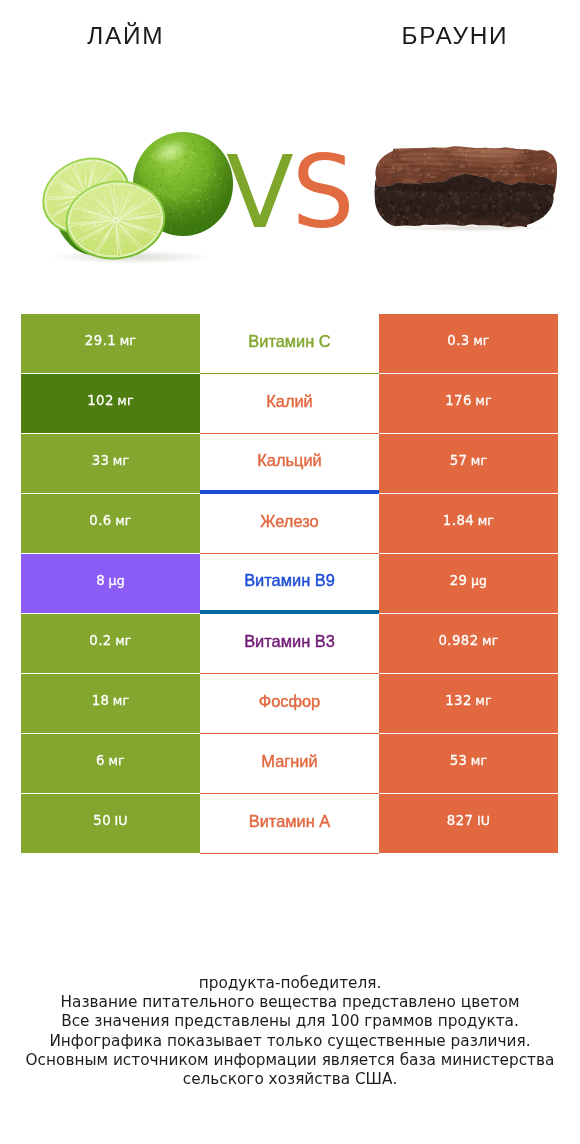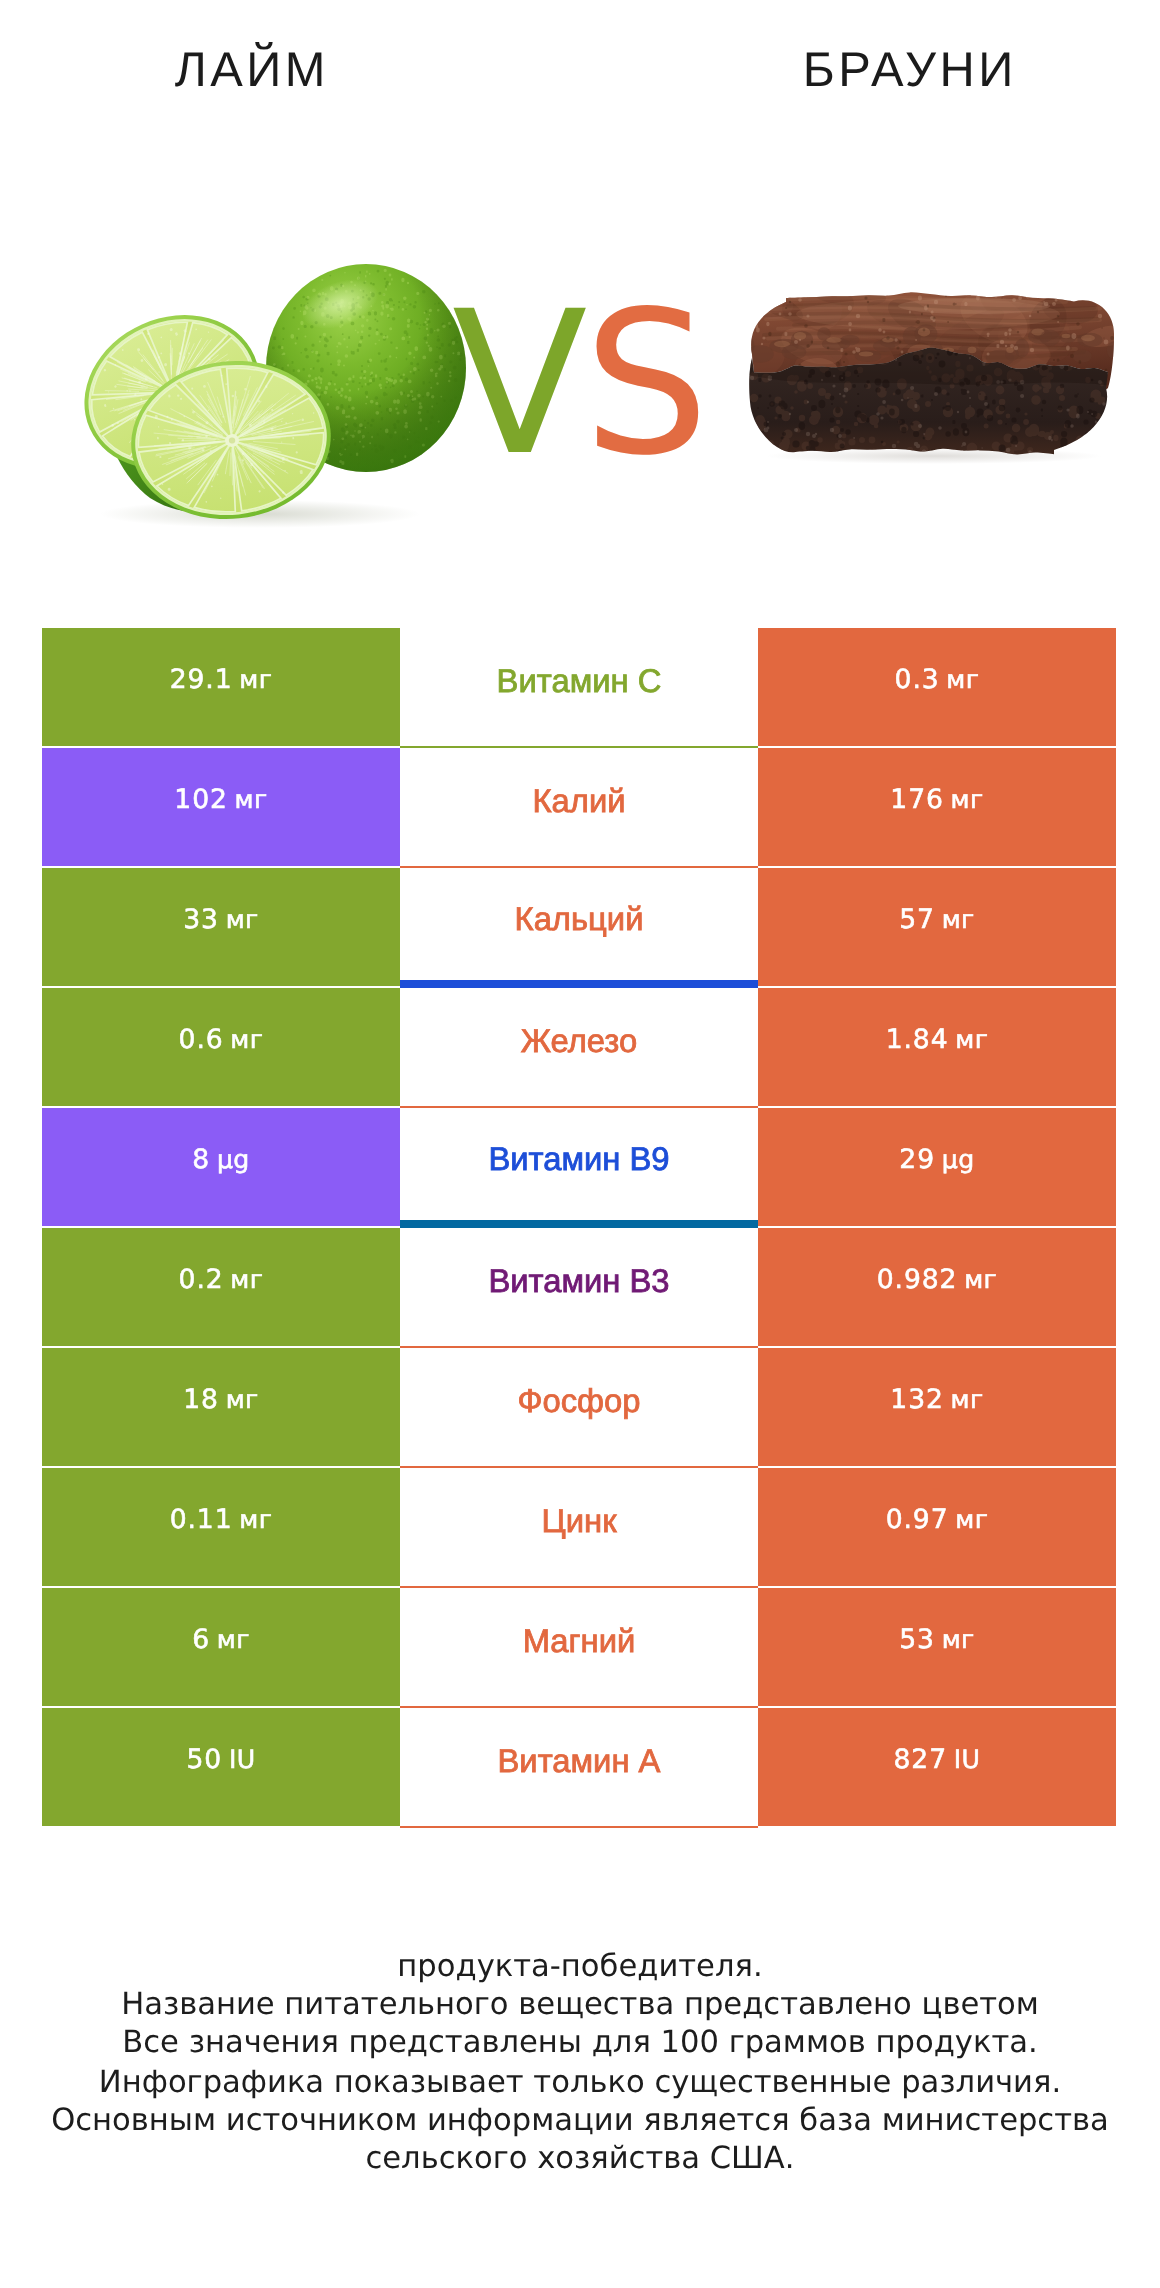--- a/index.html
+++ b/index.html
@@ -216,21 +216,21 @@
           <span class="in"><span class="val">29.1</span><span class="unit">мг</span></span>
         </div>
         <div class="c cm" style="color:#83a72e;border-bottom:1px solid #83a72e">
           <span>Витамин С</span>
         </div>
         <div class="c cr" style="background:#e2683f">
           <span class="in"><span class="val">0.3</span><span class="unit">мг</span></span>
         </div>
       </div>
       <div class="row">
-        <div class="c cl" style="background:#8b5cf6">
+        <div class="c cl" style="background:#4d7c0f">
           <span class="in"><span class="val">102</span><span class="unit">мг</span></span>
         </div>
         <div class="c cm" style="color:#e2683f;border-bottom:1px solid #e2683f">
           <span>Калий</span>
         </div>
         <div class="c cr" style="background:#e2683f">
           <span class="in"><span class="val">176</span><span class="unit">мг</span></span>
         </div>
       </div>
       <div class="row">
@@ -279,31 +279,20 @@
       </div>
       <div class="row">
         <div class="c cl" style="background:#83a72e">
           <span class="in"><span class="val">18</span><span class="unit">мг</span></span>
         </div>
         <div class="c cm" style="color:#e2683f;border-bottom:1px solid #e2683f">
           <span>Фосфор</span>
         </div>
         <div class="c cr" style="background:#e2683f">
           <span class="in"><span class="val">132</span><span class="unit">мг</span></span>
-        </div>
-      </div>
-      <div class="row">
-        <div class="c cl" style="background:#83a72e">
-          <span class="in"><span class="val">0.11</span><span class="unit">мг</span></span>
-        </div>
-        <div class="c cm" style="color:#e2683f;border-bottom:1px solid #e2683f">
-          <span>Цинк</span>
-        </div>
-        <div class="c cr" style="background:#e2683f">
-          <span class="in"><span class="val">0.97</span><span class="unit">мг</span></span>
         </div>
       </div>
       <div class="row">
         <div class="c cl" style="background:#83a72e">
           <span class="in"><span class="val">6</span><span class="unit">мг</span></span>
         </div>
         <div class="c cm" style="color:#e2683f;border-bottom:1px solid #e2683f">
           <span>Магний</span>
         </div>
         <div class="c cr" style="background:#e2683f">

